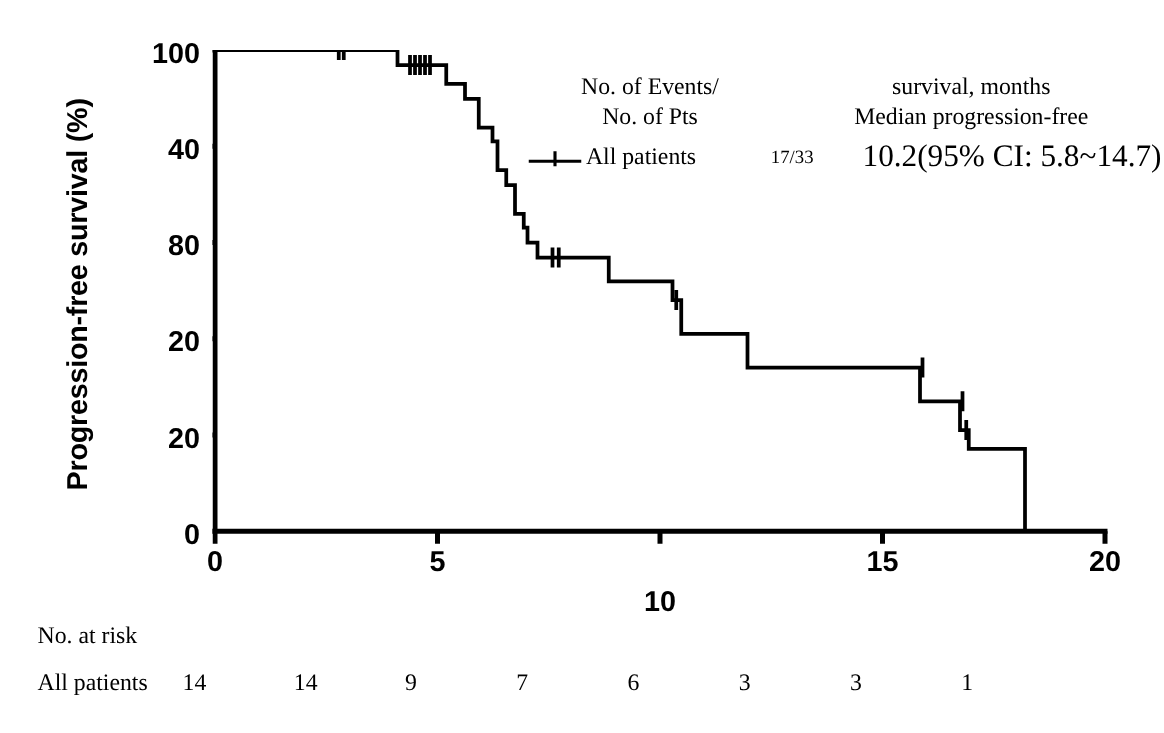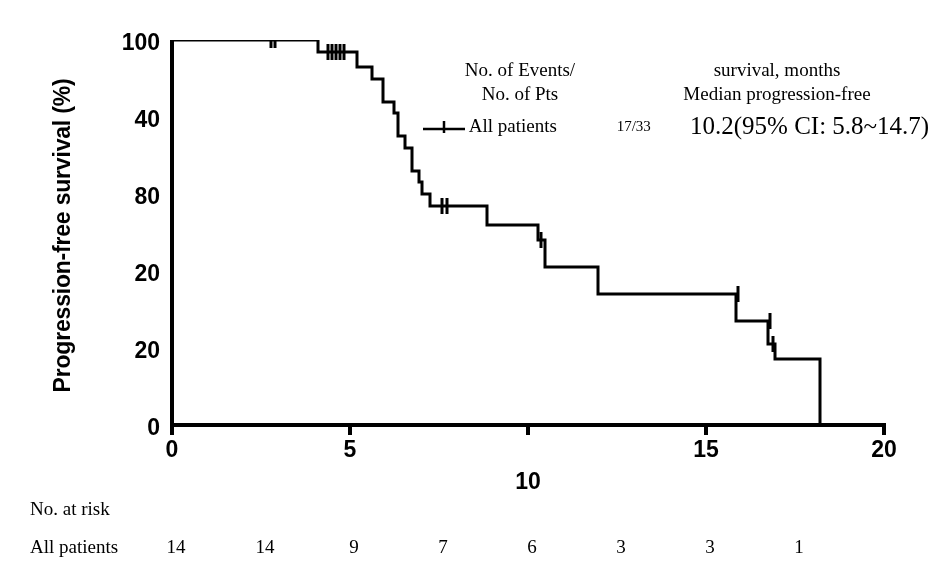--- a/index.html
+++ b/index.html
@@ -152,21 +152,20 @@
     position: absolute;
     left: 30px;
     top: 38px;
     white-space: nowrap;
   }
   .risk-val {
     position: absolute;
     top: 38px;
     width: 60px;
     margin-left: -30px;
-    text-align: center;
   }
 </style>
 </head>
 <body>
 
 <div id="page">
 
   <div id="y-axis-title">Progression-free survival (%)</div>
 
   <div id="ylabels">

